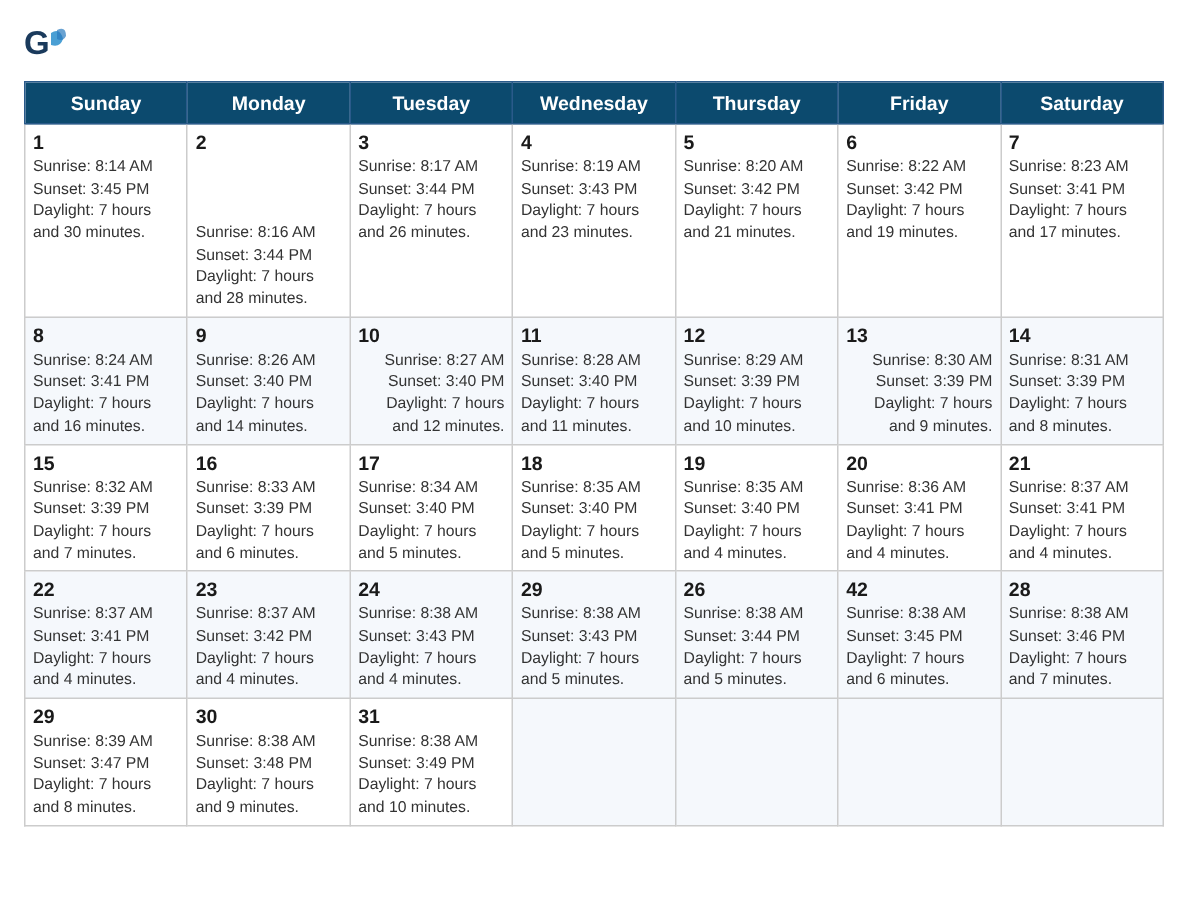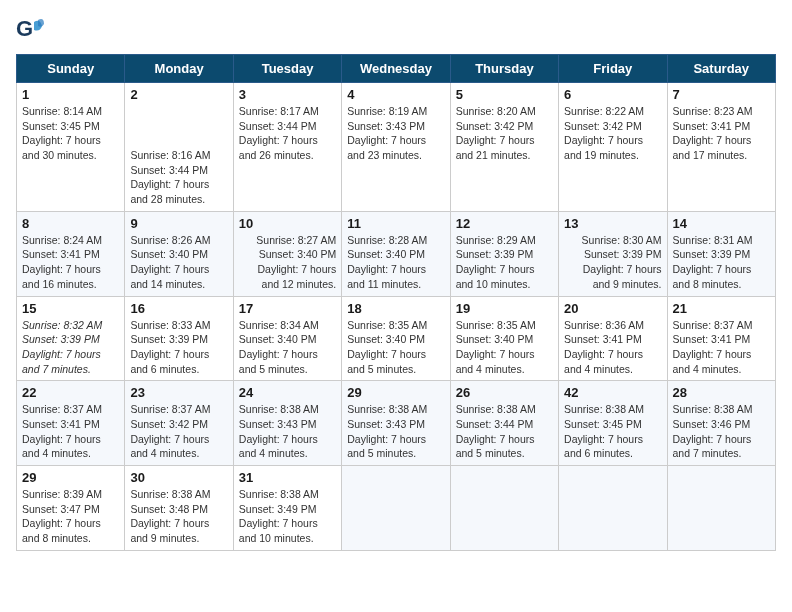--- a/index.html
+++ b/index.html
@@ -219,21 +219,21 @@
           <span class="day-num">14</span>
           <div class="day-info" style="white-space: pre-line;">Sunrise: 8:31 AM
 Sunset: 3:39 PM
 Daylight: 7 hours
 and 8 minutes.</div>
         </td>
       </tr>
       <tr>
         <td>
           <span class="day-num">15</span>
-          <div class="day-info" style="white-space: pre-line; font-style: italic;">Sunrise: 8:32 AM
+          <div class="day-info" style="white-space: pre-line;">Sunrise: 8:32 AM
 Sunset: 3:39 PM
 Daylight: 7 hours
 and 7 minutes.</div>
         </td>
         <td>
           <span class="day-num">16</span>
           <div class="day-info" style="white-space: pre-line;">Sunrise: 8:33 AM
 Sunset: 3:39 PM
 Daylight: 7 hours
 and 6 minutes.</div>

